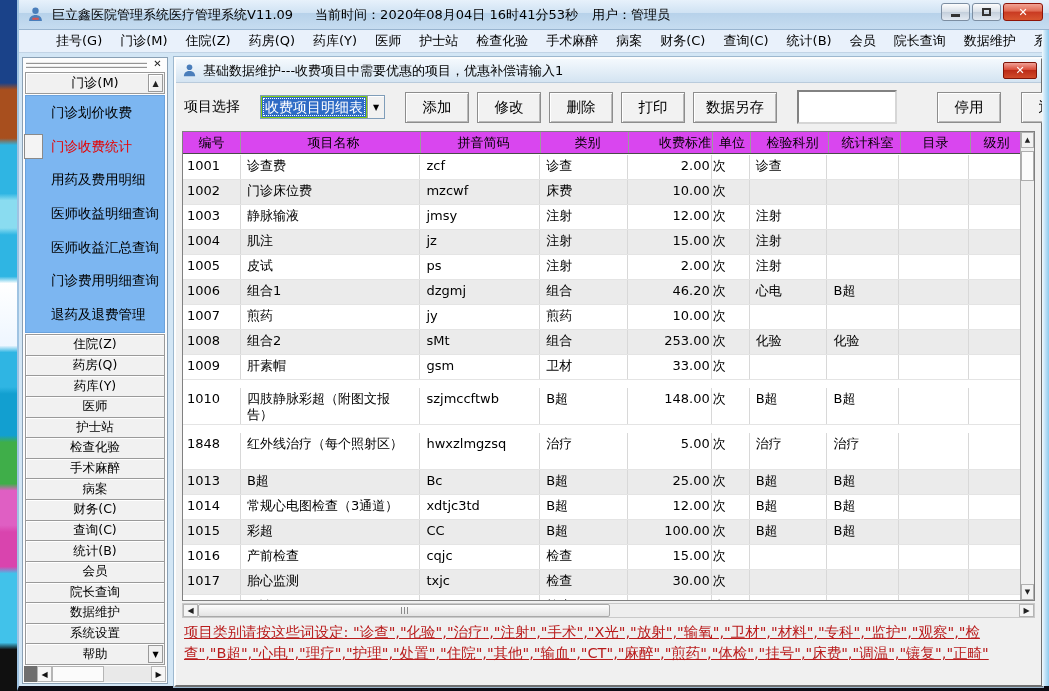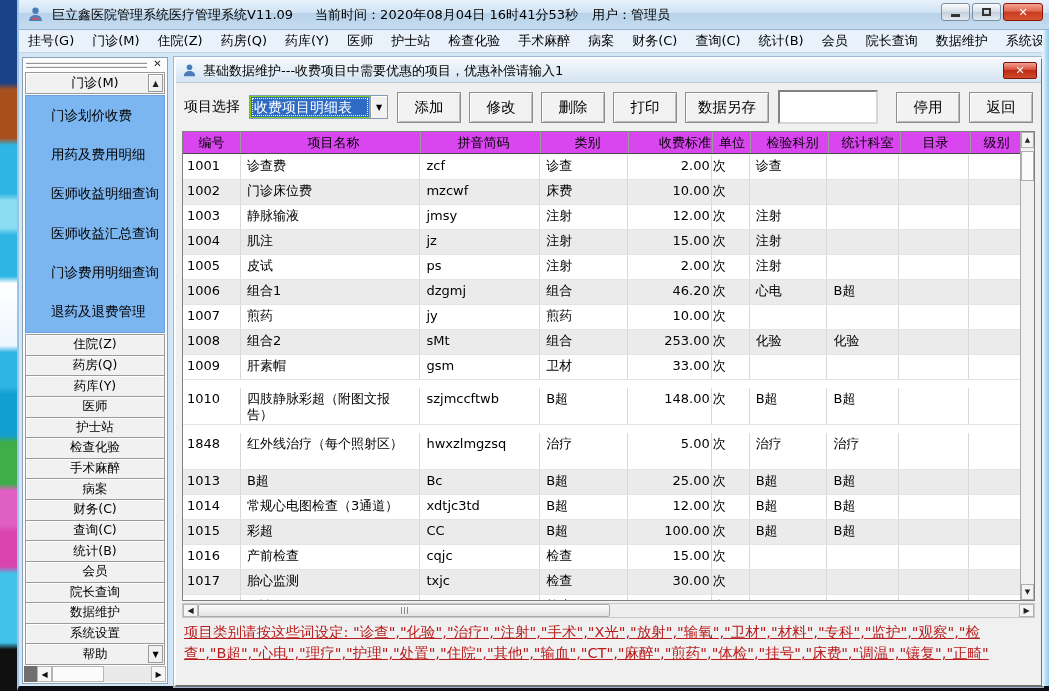--- a/index.html
+++ b/index.html
@@ -29,21 +29,21 @@
   .win-controls { position:absolute; right:6px; top:3px; display:flex; gap:2px; }
   .win-btn { width:29px; height:18px; border:1px solid #7c8ea2; border-radius:3px;
     background:linear-gradient(180deg,#fdfdfd,#d7dfe8 50%,#c3cedb 51%,#e3eaf2);
     display:flex; align-items:center; justify-content:center; font-size:11px; color:#333; }
   .win-btn.close { width:40px; border:1px solid #8e1408; color:#fff; font-weight:bold;
     background:linear-gradient(180deg,#f2a394,#e06a52 45%,#c93a22 50%,#d8552f); }
   .minimize-glyph { display:inline-block; width:9px; height:3px; background:#333; margin-top:7px; }
   .maximize-glyph { display:inline-block; width:9px; height:8px; border:2px solid #333; }
 
   .menubar { position:absolute; left:0; top:30px; right:0; height:23px; background:#e9f1fb;
-    border-bottom:1px solid #c2d4e6; display:flex; align-items:center; padding:0 0; }
+    border-bottom:1px solid #c2d4e6; display:flex; align-items:center; padding:0 28px; }
   .menu-item { padding:2px 9px; white-space:nowrap; font-size:13px; }
 
   .rebar { position:absolute; left:0; top:53px; right:0; height:4px; background:#d3e6f5; }
 
   
   .sidebar { position:absolute; left:3px; top:57px; width:146px; height:627px;
     background:#fdfdfd; border:1px solid #8aa0b4; display:flex; flex-direction:column; }
   .sidebar-grip-row { height:14px; display:flex; align-items:center; padding:0 3px; gap:4px; }
   .grip-lines { flex:1; height:6px; border-top:2px ridge #e9e9e9; border-bottom:2px ridge #e9e9e9; }
   .sidebar-close { width:13px; height:12px; font-size:10px; line-height:10px; text-align:center; color:#222; }
@@ -81,21 +81,21 @@
   .dlg-titlebar { position:absolute; left:0; top:0; right:0; height:24px;
     background:linear-gradient(180deg,#f4f9fd,#d4e4f2); border-bottom:1px solid #b9cbdc;
     display:flex; align-items:center; gap:6px; padding:0 6px; }
   .dlg-titlebar .dlg-icon { width:15px; height:15px; }
   .dlg-title { font-size:13px; white-space:nowrap; overflow:hidden; }
   .dlg-close { position:absolute; right:4px; top:3px; width:34px; height:17px; border-radius:2px;
     border:1px solid #7e1408; background:linear-gradient(180deg,#f0a198,#d94c38 45%,#bb2b17 50%,#d04a2a);
     color:#fff; font-weight:bold; font-size:11px; display:flex; align-items:center; justify-content:center; }
 
   .toolbar { position:absolute; left:0; top:24px; right:0; height:48px; display:flex;
-    align-items:center; padding:8px 8px; gap:9px; }
+    align-items:center; padding:8px 8px; gap:20px; }
   .toolbar .lab { font-size:14px; white-space:nowrap; }
   .combo { width:178px; height:24px; border:1px solid #7f9db9; background:#84cc16; display:flex; }
   .combo-value { flex:1; background:#2e6bc5; color:#fff; font-size:14px; line-height:21px;
     padding:0 3px; margin:1px; outline:1px dotted #fff; outline-offset:-2px; white-space:nowrap; overflow:hidden; }
   .combo-arrow { width:17px; background:#f1f1f1; border-left:1px solid #9a9a9a;
     box-shadow:inset 1px 1px 0 #fff; font-size:8px; display:flex; align-items:center; justify-content:center; }
   .tb-btn { height:31px; min-width:64px; padding:0 10px; background:#f2f2f2;
     border:1px solid #8d8d8d; box-shadow:inset 1px 1px 0 #fff, inset -1px -1px 0 #b9b9b9;
     font-size:14.5px; display:flex; align-items:center; justify-content:center; white-space:nowrap; }
   .tb-btn.wide { min-width:84px; }
@@ -195,20 +195,24 @@
       <span class="grip-lines"></span>
       <span class="sidebar-close">✕</span>
     </div>
     <div class="group-header">
       <span>门诊(M)</span>
       <span class="mini-arrow-btn">▲</span>
     </div>
     <div class="submenu-panel">
         <div class="submenu-item">
           <span class="lbl">门诊划价收费</span>
+        </div>
+        <div class="submenu-item active">
+          <span class="tab"></span>
+          <span class="lbl">门诊收费统计</span>
         </div>
         <div class="submenu-item">
           <span class="lbl">用药及费用明细</span>
         </div>
         <div class="submenu-item">
           <span class="lbl">医师收益明细查询</span>
         </div>
         <div class="submenu-item">
           <span class="lbl">医师收益汇总查询</span>
         </div>

